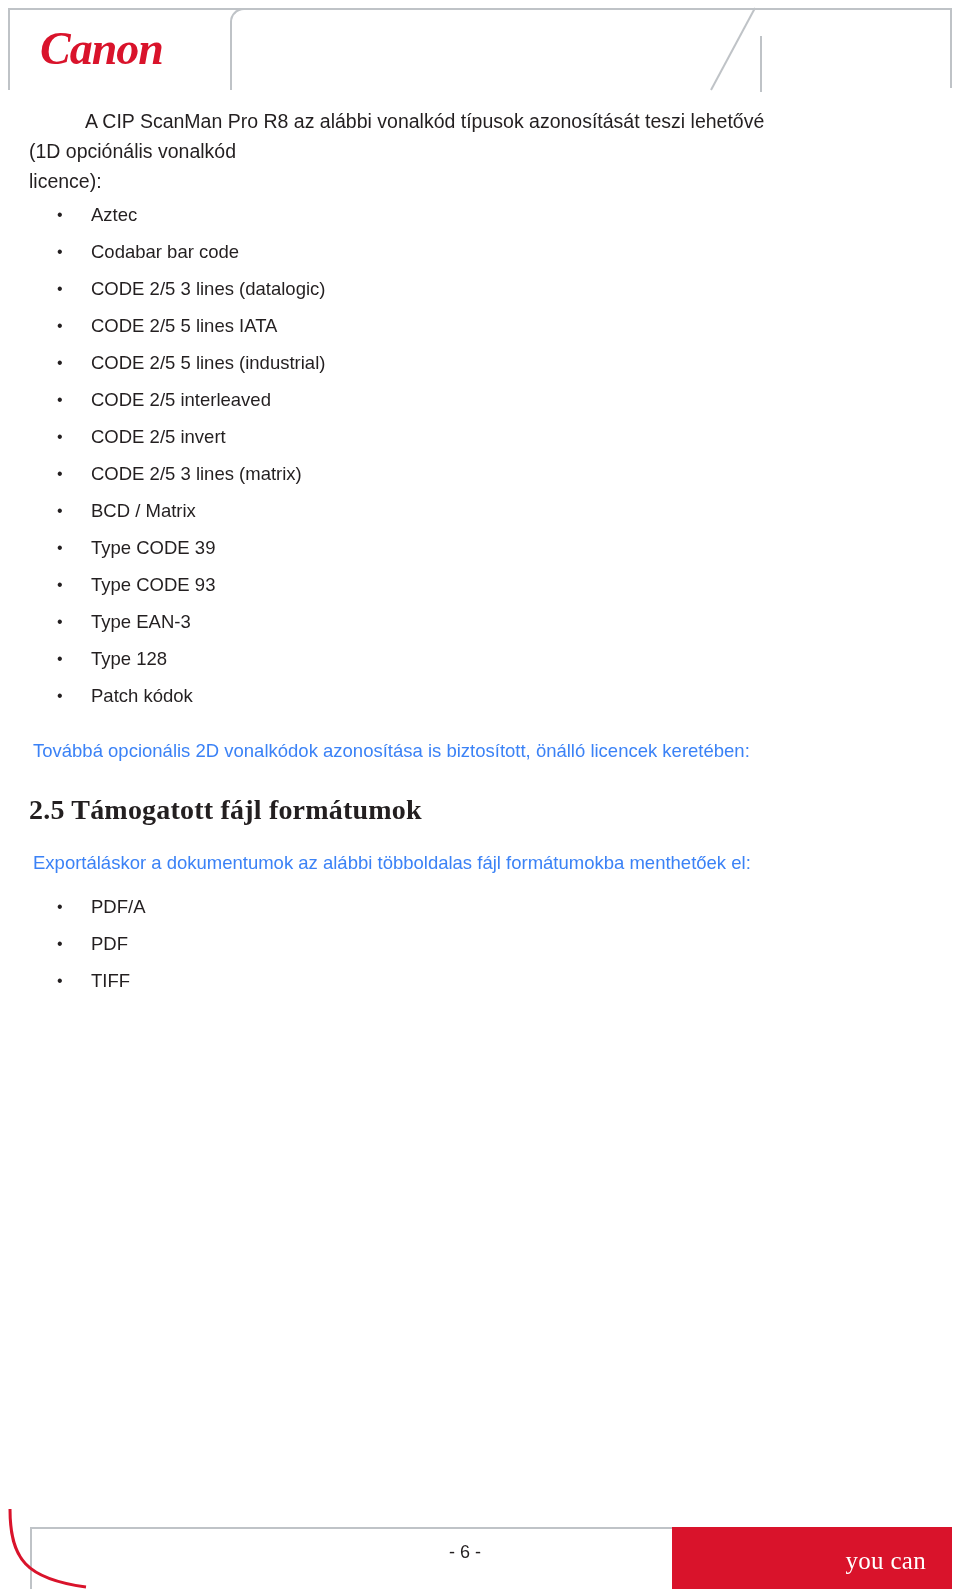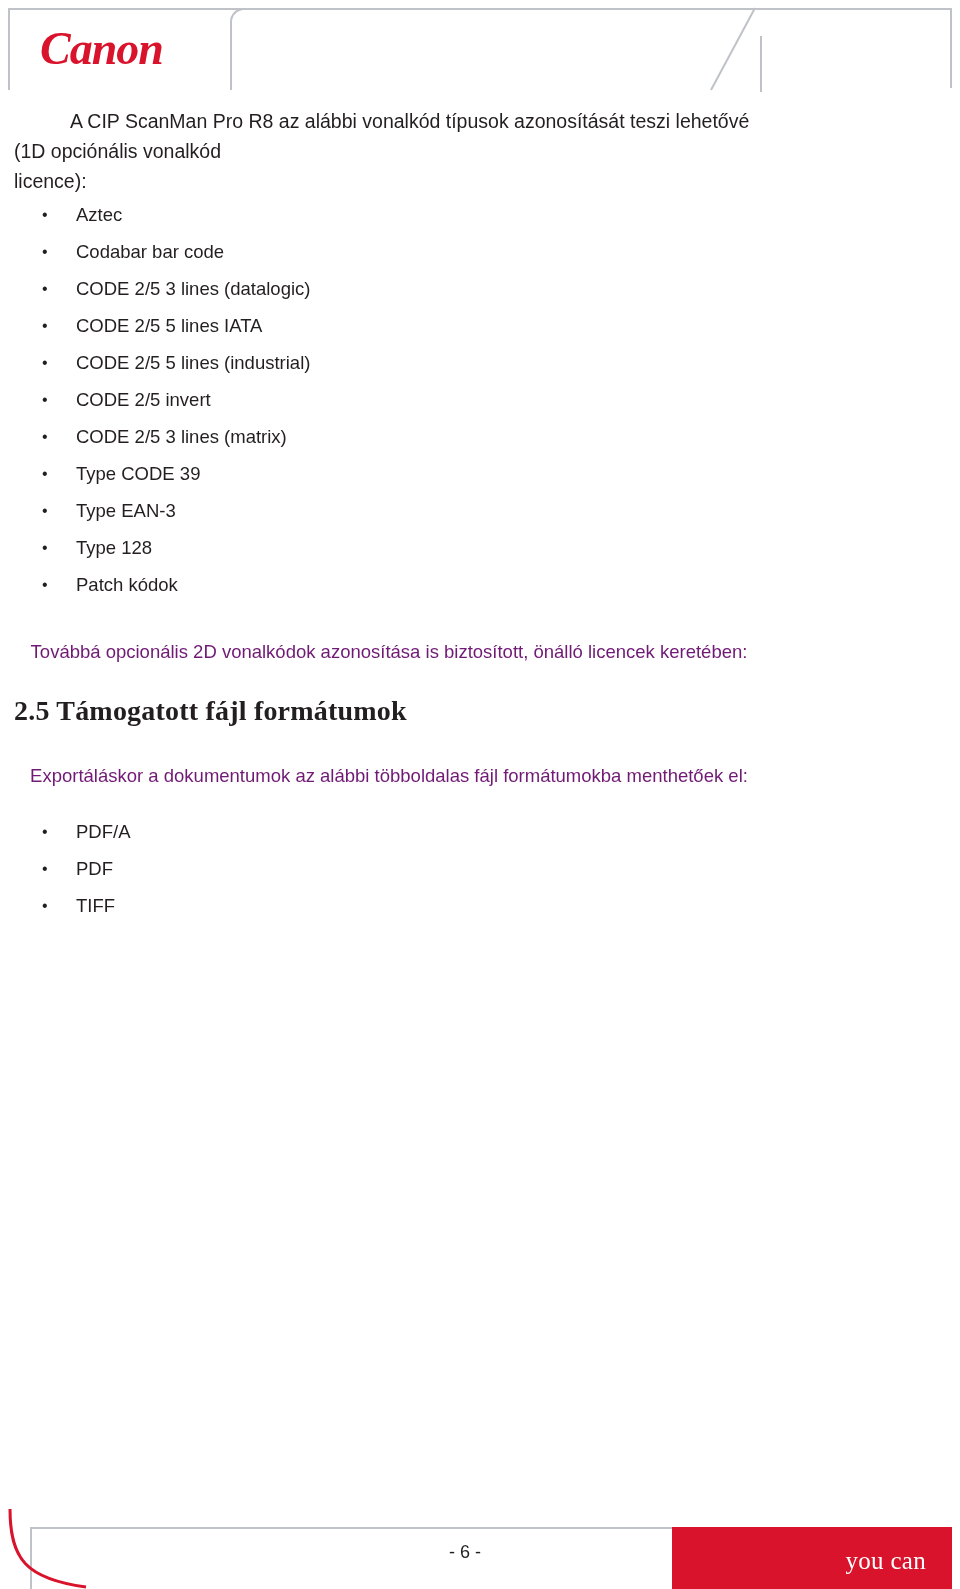--- a/index.html
+++ b/index.html
@@ -57,21 +57,21 @@
     font-weight: bold;
     font-size: 46px;
     letter-spacing: -1px;
     color: #d9132b;
     font-style: italic;
   }
 
   
   .content {
     position: absolute;
-    left: 0; top: 96px;
+    left: 15px; top: 96px;
     width: 804px;
   }
   .intro-para {
     position: relative;
     margin: 0;
     padding: 10px 40px 0 14px;
     font-size: 19.5px;
     line-height: 30px;
     color: #231f20;
   }
@@ -92,26 +92,25 @@
   ul.bullets li:before {
     content: "\2022";
     position: absolute;
     left: 42px;
     top: 0;
     font-size: 16px;
     color: #231f20;
   }
 
   .para {
-    margin: 16px;
+    margin: 4px;
     padding: 18px 40px 6px 14px;
     font-size: 18.5px;
     line-height: 30px;
-    color: #701a75;
-    text-align: center;
+    color: #3b82f6;
   }
 
   h2.section-title {
     margin: 22px 0 0 14px;
     font-family: "Liberation Serif", serif;
     font-weight: bold;
     font-size: 28px;
     color: #231f20;
     letter-spacing: 0.2px;
   }
@@ -177,23 +176,26 @@
 <div class="content">
 
   <p class="intro-para"><span class="indent-first">A CIP ScanMan Pro R8 az alábbi vonalkód típusok azonosítását teszi lehetővé (1D opciónális vonalkód</span><br><span>licence):</span></p>
 
   <ul class="bullets">
     <li>Aztec</li>
     <li>Codabar bar code</li>
     <li>CODE 2/5 3 lines (datalogic)</li>
     <li>CODE 2/5 5 lines IATA</li>
     <li>CODE 2/5 5 lines (industrial)</li>
+    <li>CODE 2/5 interleaved</li>
     <li>CODE 2/5 invert</li>
     <li>CODE 2/5 3 lines (matrix)</li>
+    <li>BCD / Matrix</li>
     <li>Type CODE 39</li>
+    <li>Type CODE 93</li>
     <li>Type EAN-3</li>
     <li>Type 128</li>
     <li>Patch kódok</li>
   </ul>
 
   <p class="para">Továbbá opcionális 2D vonalkódok azonosítása is biztosított, önálló licencek keretében:</p>
 
 
   <h2 class="section-title">2.5 Támogatott fájl formátumok</h2>
 

